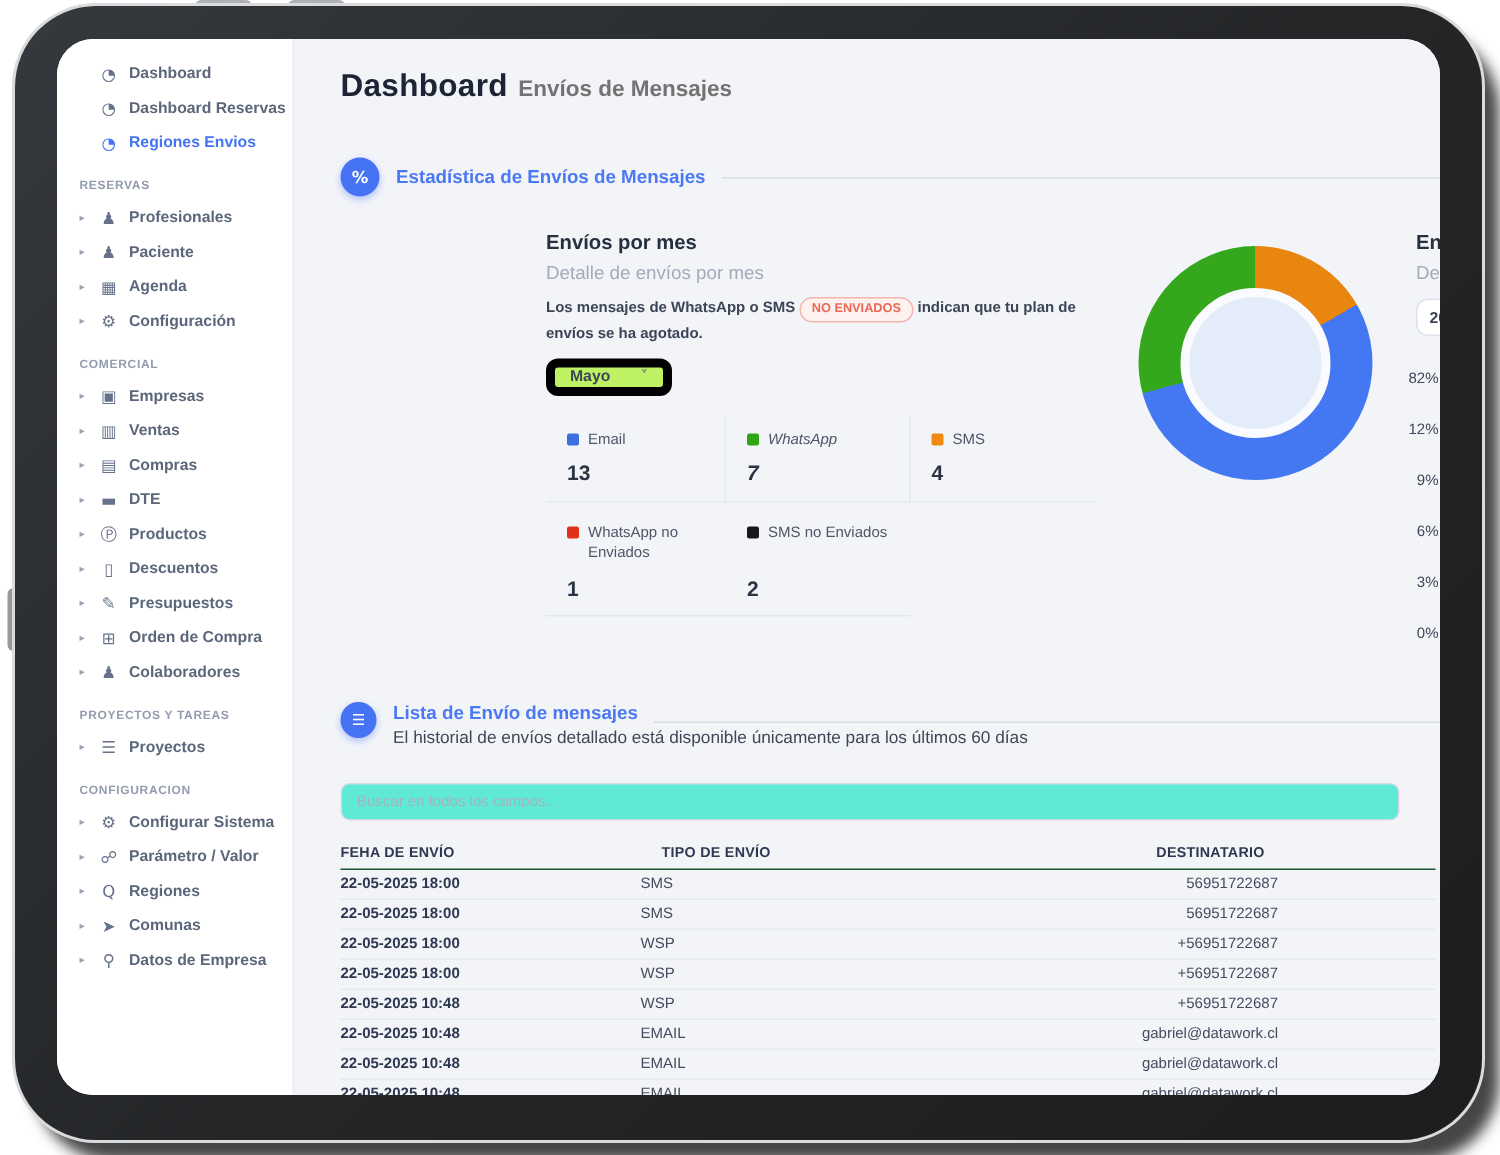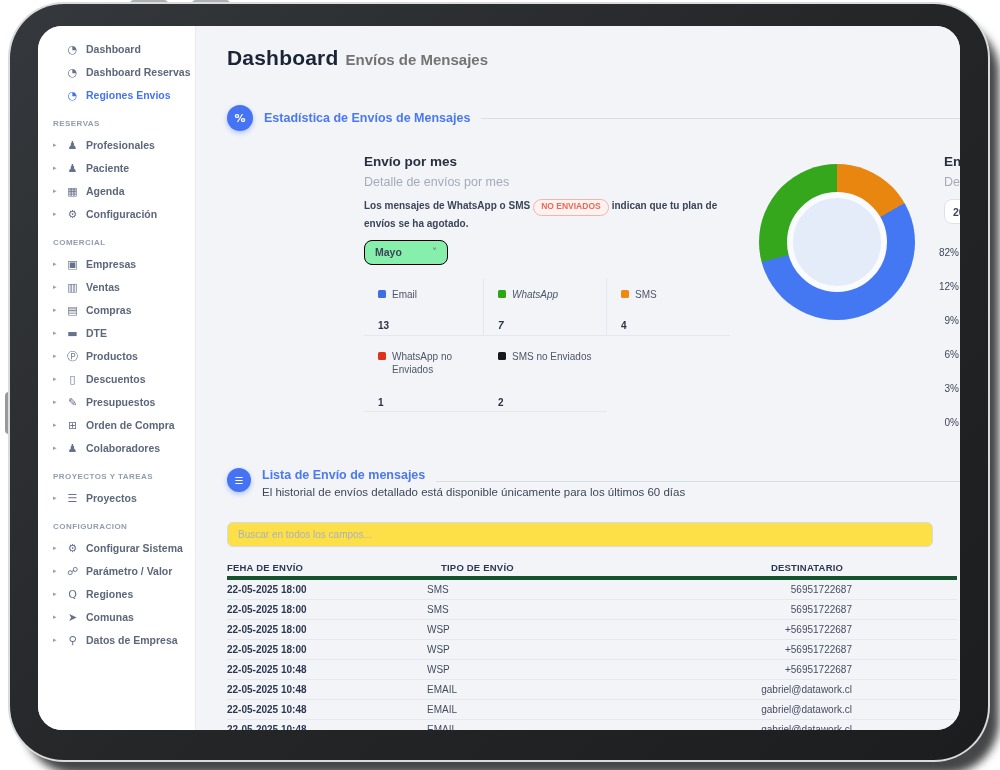--- a/index.html
+++ b/index.html
@@ -49,36 +49,36 @@
   #stats-hdr { position:absolute; left:31px; right:0; top:79px; display:flex;
     align-items:center; gap:11px; }
 
   
   .month-card { position:absolute; left:168px; top:128px; width:372px; }
   .mc-title { font-size:13.5px; font-weight:700; color:#27303f; }
   .mc-sub { font-size:12.5px; color:#a3abba; margin-top:6px; }
   .mc-note { font-size:10px; font-weight:700; color:#3c4557; line-height:1.6; margin-top:9px; }
   .badge { display:inline-block; border:1px solid #f3b4aa; color:#e96a55; background:#fdf2f0;
     border-radius:9px; padding:0 7px 1px; font-size:8.5px; font-weight:700; margin:0 3px; }
-  .mc-select { margin-top:8px; width:84px; height:25px; background:#86efac; border:1px solid #000000;
+  .mc-select { margin-top:8px; width:84px; height:25px; background:#bef264; border:6px solid #000000;
     border-radius:8px; display:flex; align-items:center; justify-content:space-between;
     padding:0 10px; font-size:10.5px; font-weight:600; color:#3c4557; cursor:pointer; }
   .chev { color:#707a8a; font-size:10px; font-family:"DejaVu Sans",sans-serif; }
 
   .stats-grid { margin-top:13px; width:366px; }
   .s-row { display:flex; }
   .s-cell { padding:10px 6px 0 14px; border-bottom:1px solid #e3e7ee; }
   .s-row1 .s-cell { height:58px; }
   .s-row1 .s-cell.vline { border-right:1px solid #e3e7ee; }
   .s-row2 .s-cell { height:76px; padding-top:14px; }
   .s-leg { display:flex; align-items:flex-start; gap:6px; font-size:10px; color:#4e5668;
     line-height:1.35; }
   .s-row2 .s-leg { min-height:28px; }
   .s-sq { width:8px; height:8px; min-width:8px; border-radius:1.5px; margin-top:2px; }
-  .s-val { margin-top:19px; font-size:10px; font-weight:700; color:#2b3344; }
+  .s-val { margin-top:7px; font-size:14px; font-weight:700; color:#2b3344; }
 
   
   .donut { position:absolute; left:563px; top:138px; width:156px; height:156px;
     border-radius:50%; }
   .donut-hole { position:absolute; left:28px; top:28px; width:100px; height:100px;
     border-radius:50%; background:#e4ebf9; border:6px solid #fafbff; }
 
   
   .side-panel { position:absolute; left:748px; top:128px; width:220px; }
   .sp-select { margin-top:10px; width:58px; height:25px; background:#fff; border:1px solid #dde2ea;
@@ -90,27 +90,27 @@
 
   
   .list-hdr { position:absolute; left:31px; right:0; top:442px; display:flex; gap:11px; }
   .list-hdr .sec-ico { width:24px; height:24px; min-width:24px; font-size:10px; }
   .lh-col { flex:1; }
   .lh-row { display:flex; align-items:flex-end; gap:11px; }
   .lh-sub { font-size:11.5px; color:#3f4757; margin-top:4px; }
 
   .search-wrap { position:absolute; left:31px; top:496px; width:706px; }
   .search-wrap input { width:100%; height:25px; border:1px solid #d5dae3; border-radius:6px;
-    padding:0 10px; font-size:10px; color:#333; background:#fde047; outline:none;
+    padding:0 10px; font-size:10px; color:#333; background:#5eead4; outline:none;
     font-family:"Liberation Sans","DejaVu Sans",sans-serif; }
   .search-wrap input::placeholder { color:#a9b1bf; }
 
   .msg-table { position:absolute; left:31px; top:532px; width:730px; }
   .t-head { display:grid; grid-template-columns:200px 230px 300px; height:22px;
-    align-items:center; border-bottom:4px solid #14532d; color:#2d3850; font-weight:700;
+    align-items:center; border-bottom:1px solid #14532d; color:#2d3850; font-weight:700;
     font-size:9.5px; letter-spacing:.2px; }
   .t-head .h2 { padding-left:14px; }
   .t-head .h3 { text-align:center; }
   .t-row { display:grid; grid-template-columns:200px 230px 300px; height:20px;
     align-items:center; border-bottom:1px solid #e5e8ee; font-size:10px; color:#444d60;
     cursor:pointer; }
   .t-row .c1 { font-weight:700; color:#2d3850; }
   .t-row .c3 { text-align:right; padding-right:105px; }
 </style>
 </head>
@@ -247,21 +247,21 @@
         <span class="t1">Dashboard</span><span class="t2">Envíos de Mensajes</span>
       </div>
 
       <div id="stats-hdr">
         <div class="sec-ico">%</div>
         <div class="sec-ttl">Estadística de Envíos de Mensajes</div>
         <div class="sec-line"></div>
       </div>
 
       <div class="month-card">
-        <div class="mc-title">Envío por mes</div>
+        <div class="mc-title">Envíos por mes</div>
         <div class="mc-sub">Detalle de envíos por mes</div>
         <div class="mc-note">
           <span>Los mensajes de WhatsApp o SMS</span><span class="badge">NO ENVIADOS</span><span>indican que tu plan de envíos se ha agotado.</span>
         </div>
         <div class="mc-select">
           <span>Mayo</span>
           <span class="chev">˅</span>
         </div>
         <div class="stats-grid">
           <div class="s-row s-row1" id="stats-row-1">

